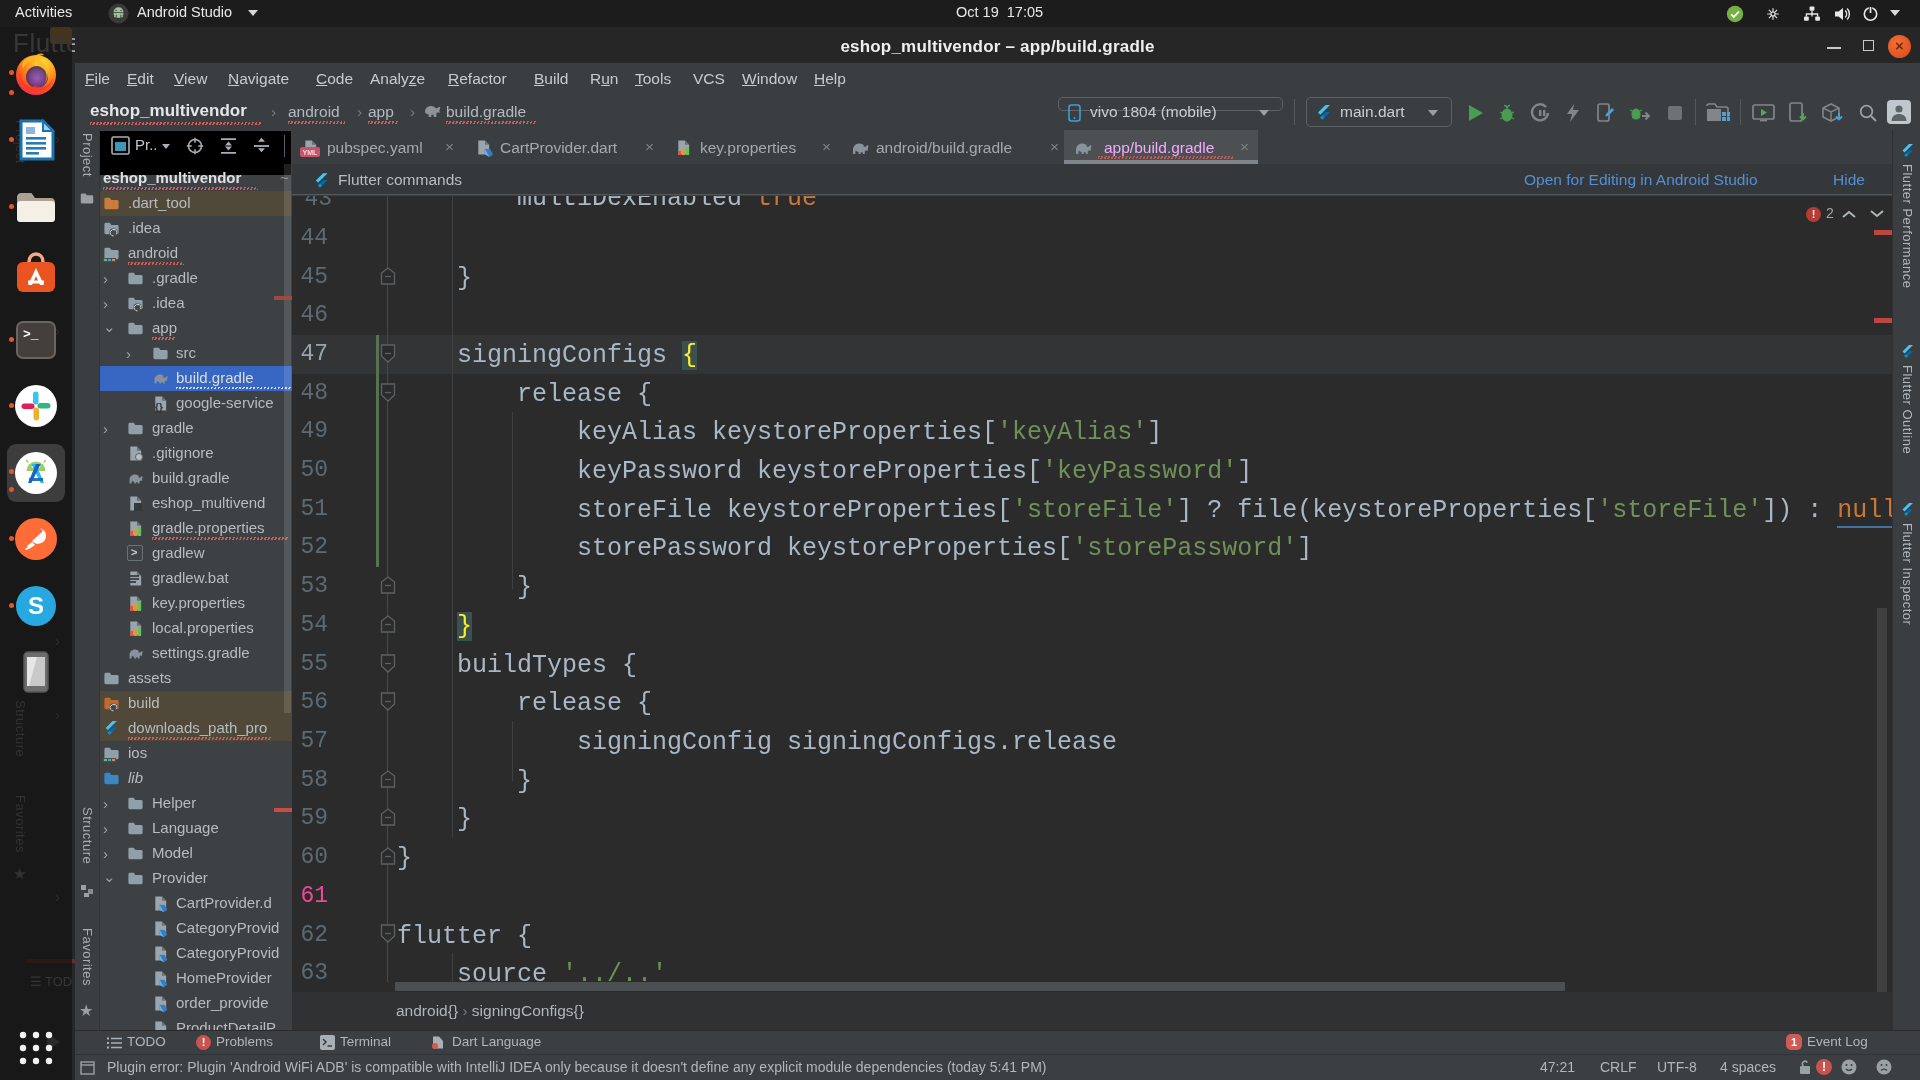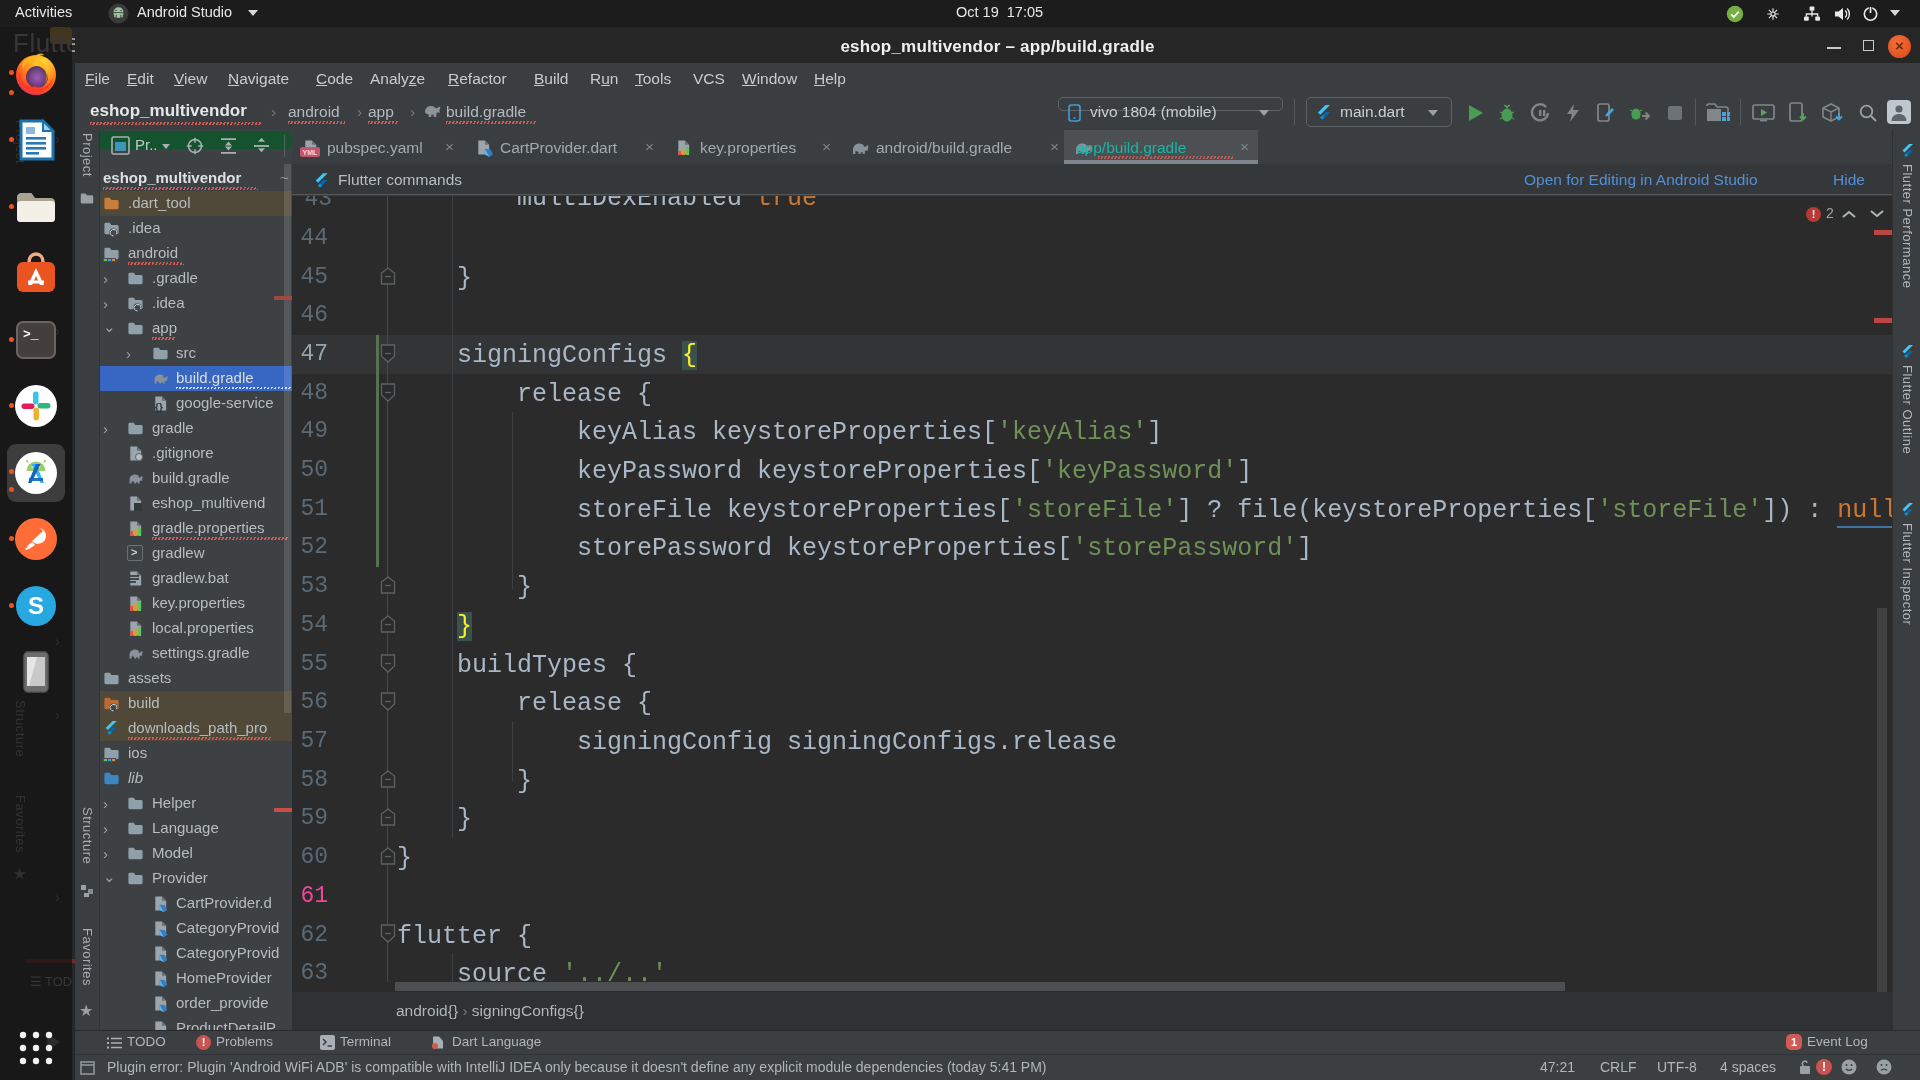--- a/index.html
+++ b/index.html
@@ -18,21 +18,21 @@
 
 #win{left:75px;top:27px;width:1845px;height:1053px;background:#3b3e40;z-index:10}
 #titlebar{left:0;top:0;width:1845px;height:36px;background:#262626;color:#efefef}
 #menubar{left:0;top:36px;width:1845px;height:32px;background:#3b3e40;color:#c7ccce;font-size:15.5px}
 #menubar span{position:absolute;top:7px}
 #crumbrow{left:0;top:68px;width:1845px;height:35px;background:#3b3e40;color:#b3bac0;font-size:15.5px}
 
 #lstripe{left:0;top:103px;width:25px;height:900px;background:#3b3e40;border-right:1px solid #323537}
 
 #panel{left:25px;top:103px;width:192px;height:900px;overflow:hidden;background:#3d4144;color:#b7bcbf;font-size:15px}
-#phead{position:absolute;left:0;top:1px;width:191px;height:18px;background:#14532d}
+#phead{position:absolute;left:0;top:1px;width:191px;height:44px;background:#000000}
 .trow{position:absolute;left:0;width:192px;height:25px;white-space:nowrap;overflow:hidden}
 .trow .lbl{position:absolute;top:3px}
 .ticon{position:absolute;top:4px;width:17px;height:17px}
 .chev{position:absolute;top:4px;color:#9da3a7;font-size:15px}
 
 #tabs{left:217px;top:103px;width:1600px;height:34px;background:#3b3e40;font-size:15.5px;color:#a2aab0}
 
 #banner{left:217px;top:137px;width:1600px;height:31px;background:#35383a;border-bottom:1px solid #55585a;font-size:15.5px;color:#b7bdc2}
 
 #editor{left:217px;top:169px;width:1600px;height:834px;background:#2b2b2b;overflow:hidden}
@@ -259,21 +259,21 @@
   <svg class="abs" style="left:558px;top:10px;color:#87929c" width="20" height="16" viewBox="0 0 20 16">
           <use href="#i-eleph"></use>
         </svg>
   <span class="abs" style="left:584px;top:9px">android/build.gradle</span>
   <span class="abs" style="left:758px;top:8px;color:#7c8286">×</span>
   <div class="abs" style="left:772px;top:0;width:194px;height:30px;background:#4c5053"></div>
   <div class="abs" style="left:772px;top:30px;width:194px;height:3.5px;background:#7d848c"></div>
   <svg class="abs" style="left:781px;top:10px;color:#87929c" width="20" height="16" viewBox="0 0 20 16">
           <use href="#i-eleph"></use>
         </svg>
-  <span class="abs" style="left:784px;top:9px;color:#14b8a6">app/build.gradle</span>
+  <span class="abs" style="left:812px;top:9px;color:#f0abfc">app/build.gradle</span>
   <div class="abs sq" style="left:806px;top:26px;width:135px;height:2.5px;opacity:.85"></div>
   <span class="abs" style="left:948px;top:8px;color:#7c8286">×</span>
  </div>
  <div class="abs" id="banner">
   <svg class="abs" style="left:21px;top:8px" width="18" height="18">
           <use href="#i-flutter"></use>
         </svg>
   <span class="abs" style="left:46px;top:7px">Flutter commands</span>
   <span class="abs" style="left:1232px;top:7px;color:#548fd6">Open for Editing in Android Studio</span>
   <span class="abs" style="left:1541px;top:7px;color:#548fd6">Hide</span>

